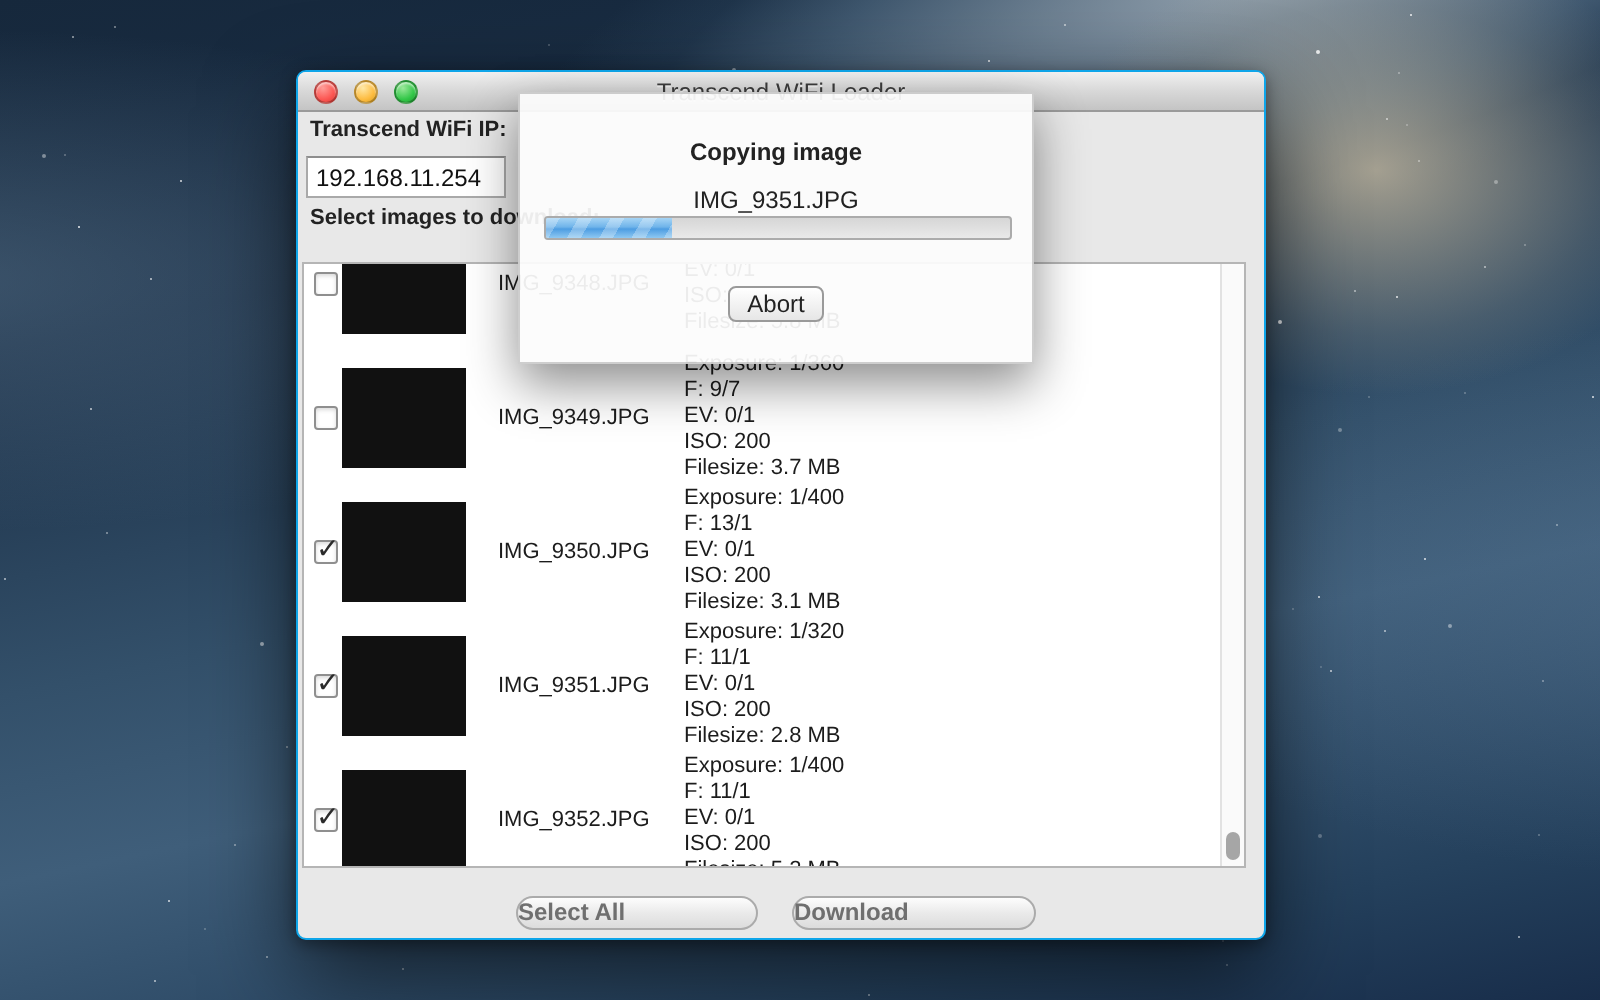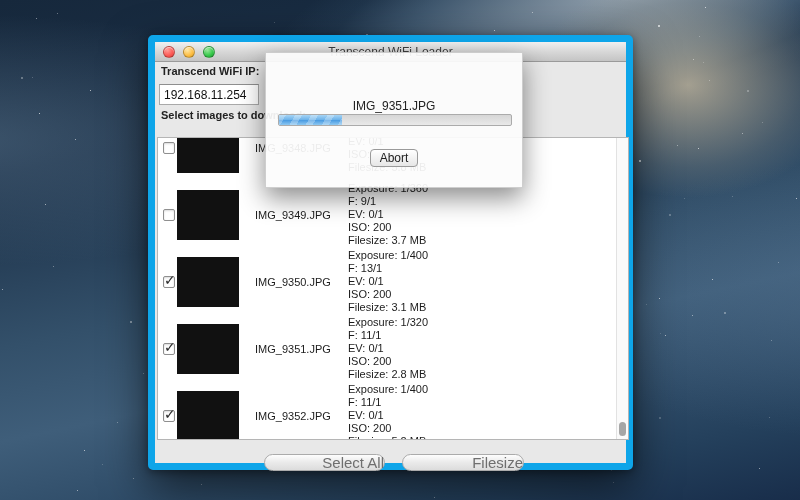--- a/index.html
+++ b/index.html
@@ -13,21 +13,21 @@
     background:radial-gradient(ellipse 48% 26% at 72% 32%, rgba(176,189,199,0.85), rgba(101,130,154,0.5) 45%, rgba(60,90,116,0.2) 62%, transparent 75%);
     transform:rotate(-17deg); }
   .wallpaper::after { content:""; position:absolute; inset:0;
     background:radial-gradient(ellipse 210px 150px at 86% 17%, rgba(206,192,164,0.75), rgba(150,150,140,0.25) 55%, transparent 75%),
                radial-gradient(ellipse 500px 200px at 110% 60%, rgba(90,120,150,0.35), transparent 70%),
                radial-gradient(ellipse 600px 180px at -5% 28%, rgba(110,140,165,0.4), transparent 70%); }
   .star { position:absolute; background:#fff; border-radius:50%; z-index:1; }
 
   
   .app-window { position:absolute; left:148px; top:35px; width:485px; height:435px;
-    background:#e8e8e8; border-radius:5px; border:7px solid #0ea5e9;
+    background:#e8e8e8; border-radius:5px; border:1px solid #0ea5e9;
     box-shadow:0 18px 45px rgba(0,0,0,0.6), 0 2px 8px rgba(0,0,0,0.4); z-index:5; }
   .titlebar { height:20px; border-radius:4px 4px 0 0;
     background:linear-gradient(180deg,#f0f0f0 0%,#d8d8d8 50%,#c4c4c4 100%);
     border-bottom:1px solid #9a9a9a; position:relative; display:flex; align-items:center; justify-content:center; }
   .window-title { font-size:12px; color:#3c3c3c; text-shadow:0 1px 0 rgba(255,255,255,0.6); }
   .traffic { position:absolute; left:8px; top:4px; display:flex; gap:8px; }
   .light { width:12px; height:12px; border-radius:50%; border:1px solid rgba(0,0,0,0.25);
     box-shadow:inset 0 1px 1px rgba(255,255,255,0.6); }
   .light.red    { background:radial-gradient(circle at 35% 30%, #ff9d98, #fc5753 60%, #d83a35); }
   .light.yellow { background:radial-gradient(circle at 35% 30%, #ffe8a6, #fdbc40 60%, #d69c1e); }
@@ -58,22 +58,22 @@
   .details div { white-space:pre; min-height:13px; }
 
   .scrollbar { position:absolute; right:0; top:0; width:12px; height:100%;
     background:#fafafa; border-left:1px solid #e2e2e2; }
   .scroll-thumb { position:absolute; left:2px; bottom:3px; width:7px; height:14px;
     background:#a6a6a6; border-radius:4px; }
 
   
   .pill-btn { position:absolute; top:412px; height:17px; border-radius:9px;
     background:linear-gradient(180deg,#fdfdfd 0%,#eaeaea 50%,#dcdcdc 100%);
-    border:1px solid #ababab; font-size:15px; color:#6f6f6f; text-align:right; line-height:15px;
-    font-family:"Liberation Sans","DejaVu Sans",sans-serif; }
+    border:1px solid #ababab; font-size:12px; color:#6f6f6f; text-align:left; line-height:15px;
+    font-family:"Liberation Sans","DejaVu Sans",sans-serif;font-weight:bold; }
   .btn-select-all { left:109px; width:121px; }
   .btn-download  { left:247px; width:122px; }
 
   
   .copy-dialog { position:absolute; left:110px; top:10px; width:258px; height:136px;
     background:rgba(252,252,252,0.93); border:1px solid rgba(160,160,160,0.5);
     box-shadow:0 10px 24px rgba(0,0,0,0.45); z-index:10; }
   .copy-title { position:absolute; top:22px; width:100%; text-align:center;
     font-size:12px; font-weight:bold; color:#222; }
   .copy-file { position:absolute; top:46px; width:100%; text-align:center;
@@ -245,21 +245,21 @@
           <div>Filesize: 5.8 MB</div>
         </span>
       </div>
 
       <div class="list-item">
         <span class="checkbox"></span>
         <span class="thumb thumb-forest"><span class="photo"></span></span>
         <span class="filename">IMG_9349.JPG</span>
         <span class="details">
           <div>Exposure: 1/360</div>
-            <div>F: 9/1</div>
+            <div>F: 9/7</div>
           <div>EV: 0/1</div>
             <div>ISO: 200</div>
           <div>Filesize: 3.7 MB</div>
         </span>
       </div>
 
       <div class="list-item">
         <span class="checkbox checked"></span>
         <span class="thumb thumb-lake"><span class="photo"></span></span>
         <span class="filename">IMG_9350.JPG</span>
@@ -298,23 +298,24 @@
         </span>
       </div>
 
     </div>
     <div class="scrollbar">
       <div class="scroll-thumb"></div>
     </div>
   </div>
 
   <div class="pill-btn btn-select-all">Select All</div>
-  <div class="pill-btn btn-download">Filesize</div>
+  <div class="pill-btn btn-download">Download</div>
 
   <div class="copy-dialog">
+    <div class="copy-title">Copying image</div>
     <div class="copy-file">IMG_9351.JPG</div>
     <div class="progress-track">
       <div class="progress-fill" style="width: 27%;"></div>
     </div>
     <div class="abort-btn">Abort</div>
   </div>
 
 </div>
 
 </body></html>

